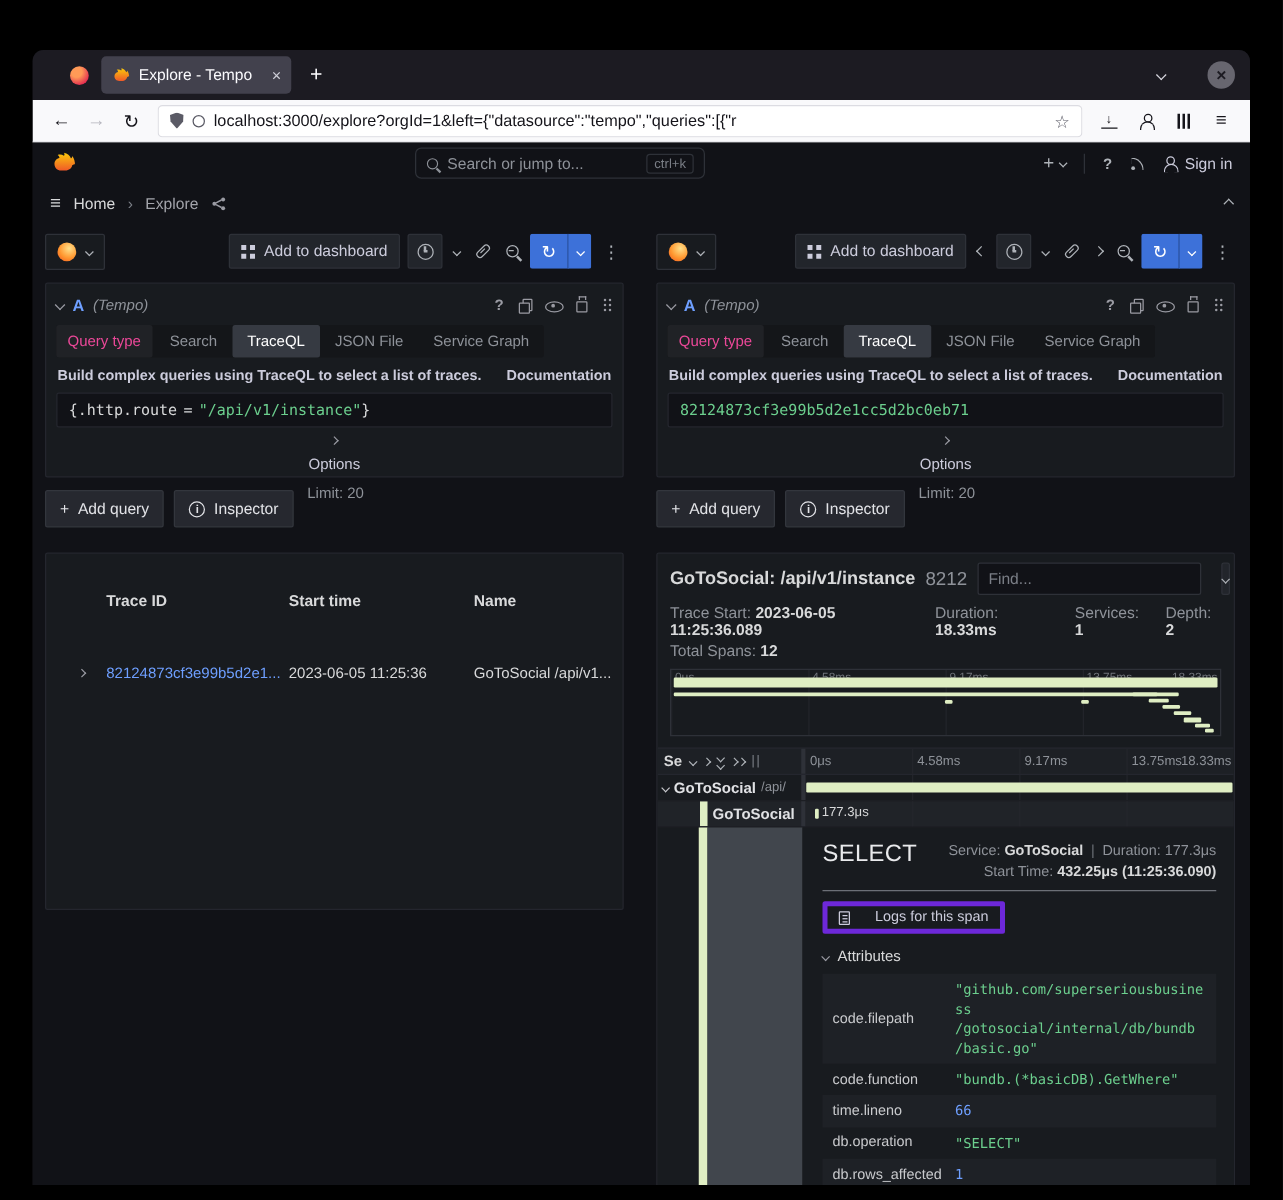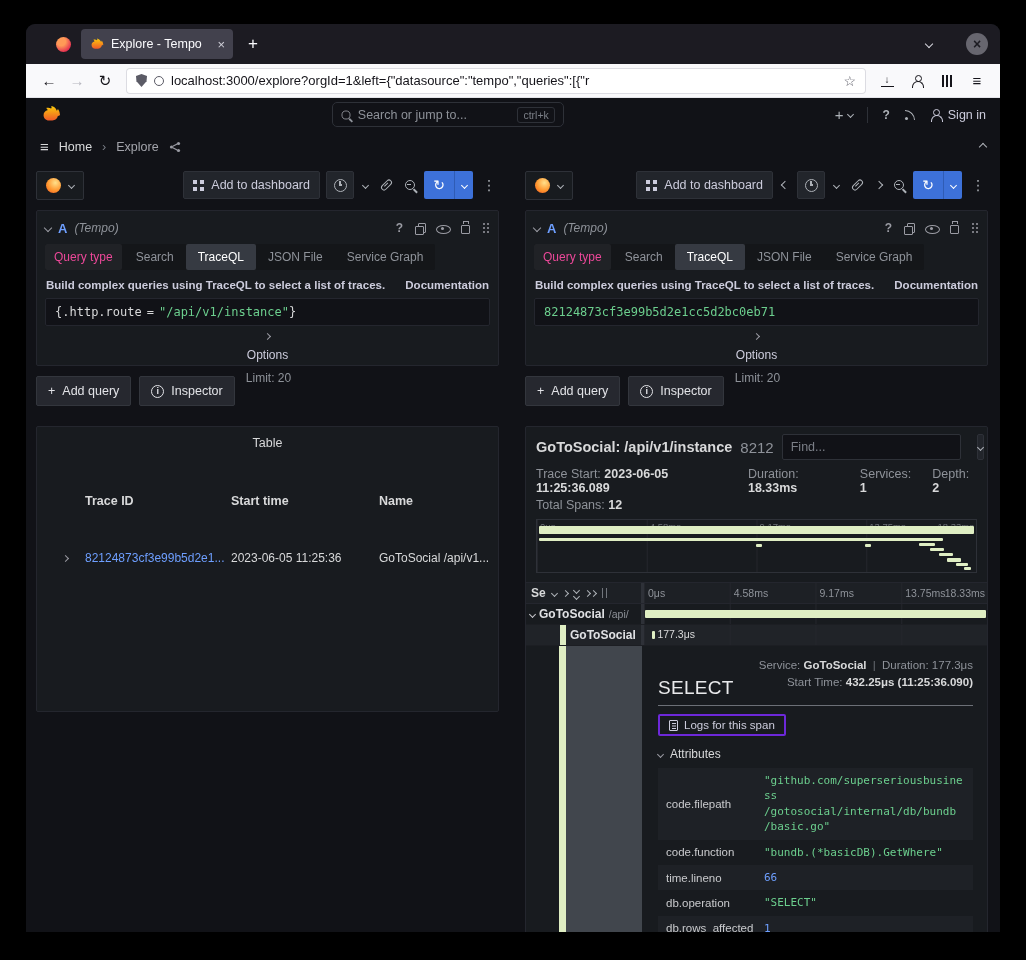--- a/index.html
+++ b/index.html
@@ -78,21 +78,21 @@
 
   .icon-lib { width:11px; height:12px; position:relative; flex:none; }
   .icon-lib::before { content:""; position:absolute; left:0; top:0; width:2.5px; height:12px; background:currentColor;
     box-shadow:4px 0 0 currentColor, 8px 0 0 currentColor; }
 
   .icon-dl { width:13px; height:13px; border-bottom:1.5px solid currentColor; text-align:center; font-size:10px; line-height:11px; flex:none; }
 
   .vgrip { width:5px; height:10px; border-left:1.5px solid #71757c; border-right:1.5px solid #71757c; flex:none; }
 
   
-  .window { position:absolute; left:26px; top:24px; width:974px; height:908px;
+  .window { position:absolute; left:26px; top:40px; width:974px; height:908px;
     border-radius:9px 9px 0 0; overflow:hidden; background:#111217;
     display:flex; flex-direction:column; box-shadow:0 6px 24px rgba(0,0,0,.6); }
 
   .titlebar { height:40px; background:#1c1b22; display:flex; align-items:center; gap:10px;
     padding:0 12px 0 30px; flex:none; }
   .ffview { width:15px; height:15px; border-radius:50%;
     background:radial-gradient(circle at 35% 30%, #ff9a57 0 30%, #e22850 78%); flex:none; }
   .btab { height:30px; width:152px; background:#42414d; border-radius:4px; display:flex;
     align-items:center; gap:7px; padding:0 8px; color:#fbfbfe; font-size:12.5px; flex:none; }
   .btab .fav { width:15px; height:15px; flex:none; }
@@ -258,26 +258,26 @@
     background-image:linear-gradient(to right, #24262c 1px, transparent 1px); background-size:25% 100%; }
   .s-bar { position:absolute; top:6px; height:8px; background:#dfeec3; border-radius:1px; }
   .s-durlabel { position:absolute; top:3px; font-size:10.5px; color:#d8d9da; white-space:nowrap; }
 
   .sdetail { flex:1; min-height:0; display:flex; align-items:stretch; }
   .d-pad { width:33px; flex:none; background:#181b1f; }
   .d-stripe { width:7px; flex:none; background:#dfeec3; }
   .d-gray { width:76px; flex:none; background:#41464d; }
   .d-body { flex:1; min-width:0; background:#181b1f; padding:11px 14px 0 16px; position:relative; }
   .d-hrow { display:flex; align-items:flex-start; }
-  .d-op { font-size:19px; color:#e9eaec; font-weight:400; letter-spacing:.3px;margin-top:20px; }
+  .d-op { font-size:19px; color:#e9eaec; font-weight:400; letter-spacing:.3px; }
   .d-hmeta { margin-left:auto; text-align:right; font-size:11.5px; color:#8e9299; line-height:1.45; }
   .d-hmeta b { color:#d8d9da; }
   .d-pipe { color:#6c7077; margin:0 3px; }
   .d-sep { border-top:1px solid #6c7077; margin:6px 0 8px; }
-  .logs-btn { display:inline-flex; align-items:center; gap:6px; border:2px solid #6d28d9;
+  .logs-btn { display:inline-flex; align-items:center; gap:20px; border:4px solid #6d28d9;
     border-radius:2px; padding:3px 9px; font-size:11.5px; color:#ccccdc; background:transparent; }
   .attr-head { display:flex; align-items:center; gap:7px; margin:11px 0 7px; font-size:12px; color:#d8d9da; }
   .attr-head .chev { color:#9a9ba3; }
   .attr-row { display:flex; align-items:center; padding:5px 8px; font-size:11.5px; }
   .attr-row.alt { background:#1e2126; }
   .attr-key { width:98px; flex:none; color:#c9cacd; }
   .attr-val { font-family:"DejaVu Sans Mono", monospace; font-size:11px; line-height:1.4;
     white-space:pre-wrap; word-break:break-all; color:#6ccf8e; min-width:0; }
   .attr-val.num { color:#6e9fff; }
 </style>
@@ -470,21 +470,20 @@
             <span>+</span>
             <span>Add query</span>
           </button>
           <button class="btn-sec">
             <span class="icon-info"></span>
             <span>Inspector</span>
           </button>
         </div>
 
         <div class="panel table-panel">
-          <div class="p-title">Table</div>
           <div class="t-grid t-head">
             <span></span>
             <span>Trace ID</span>
             <span>Start time</span>
             <span>Name</span>
           </div>
           <div class="t-grid t-row">
             <span class="t-exp">
                 <span class="chev right sm"></span>
               </span>

